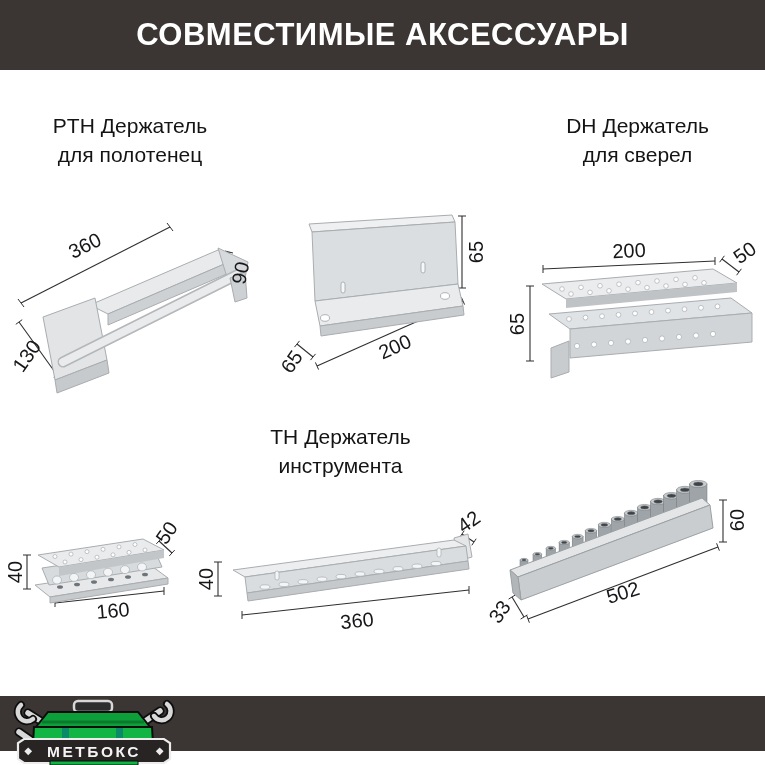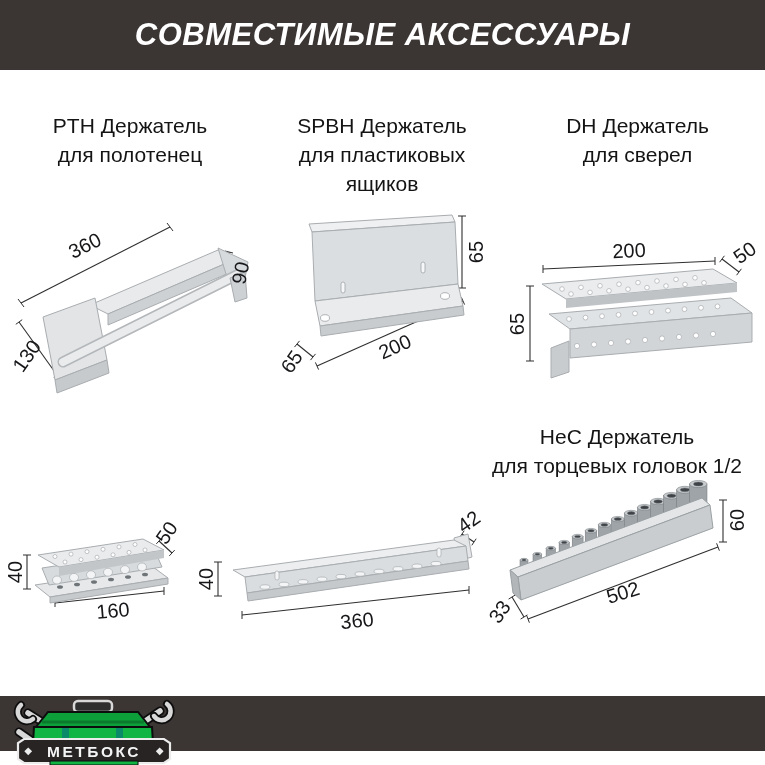--- a/index.html
+++ b/index.html
@@ -1,20 +1,20 @@
 <!DOCTYPE html>
 <html><head>
 <meta charset="utf-8">
 <style>
   html,body{margin:0;padding:0;}
   .page{position:relative;width:765px;height:765px;background:#ffffff;overflow:hidden;
         font-family:"Liberation Sans", sans-serif;color:#141414;}
   .bar{position:absolute;left:0;width:765px;background:#3b3534;}
   .header-bar{top:0;height:70px;display:flex;align-items:center;justify-content:center;}
-  .header-title{color:#ffffff;font-size:31px;font-weight:800;letter-spacing:.5px;white-space:nowrap;font-style:italic;}
+  .header-title{color:#ffffff;font-size:31px;font-weight:800;letter-spacing:.5px;white-space:nowrap;}
   .footer-bar{top:696px;height:55px;}
   .title{position:absolute;text-align:center;font-size:21px;line-height:1.38;white-space:pre-line;}
   .title .code{font-weight:400;margin-right:6px;}
   .fig{position:absolute;}
   .fig svg{position:absolute;left:0;top:0;}
   .dim{position:absolute;font-size:20px;font-weight:500;color:#17171a;white-space:nowrap;}
   .dimline{stroke:#2f2f2f;stroke-width:1.1;}
   .tick{stroke:#2f2f2f;stroke-width:1;}
   .logo{position:absolute;left:12px;top:3px;}
 </style>
@@ -22,27 +22,24 @@
 <body>
 
 <div class="page">
 
   <div class="bar header-bar">
     <div class="header-title">СОВМЕСТИМЫЕ АКСЕССУАРЫ</div>
   </div>
 
   <div class="title" style="left:45px;top:112px;width:170px;"><span class="code">PTH</span><span>Держатель
 для полотенец</span></div>
-  <div class="title" style="left:287px;top:112px;width:190px;"><span class="code">SPBH</span><span>Держатель
-для пластиковых
-ящиков</span></div>
   <div class="title" style="left:555px;top:112px;width:165px;"><span class="code">DH</span><span>Держатель
 для сверел</span></div>
-  <div class="title" style="left:472px;top:423px;width:290px;"><span class="code">HeC</span><span>Держатель
-для торцевых головок 1/2</span></div>
+  <div class="title" style="left:258px;top:423px;width:165px;"><span class="code">TH</span><span>Держатель
+инструмента</span></div>
 
   <div class="fig" style="left:5px;top:210px;width:250px;height:195px;">
     <svg width="250" height="195" viewBox="0 0 250 195">
       <g>
         <line class="dimline" x1="16" y1="93" x2="165" y2="17"></line>
         <line class="tick" x1="13" y1="89" x2="19" y2="97"></line>
           <line class="tick" x1="162" y1="13" x2="168" y2="21"></line>
         <line class="dimline" x1="224" y1="42" x2="217" y2="74"></line>
         <line class="tick" x1="220" y1="41" x2="228" y2="43"></line>
           <line class="tick" x1="213" y1="73" x2="221" y2="75"></line>

